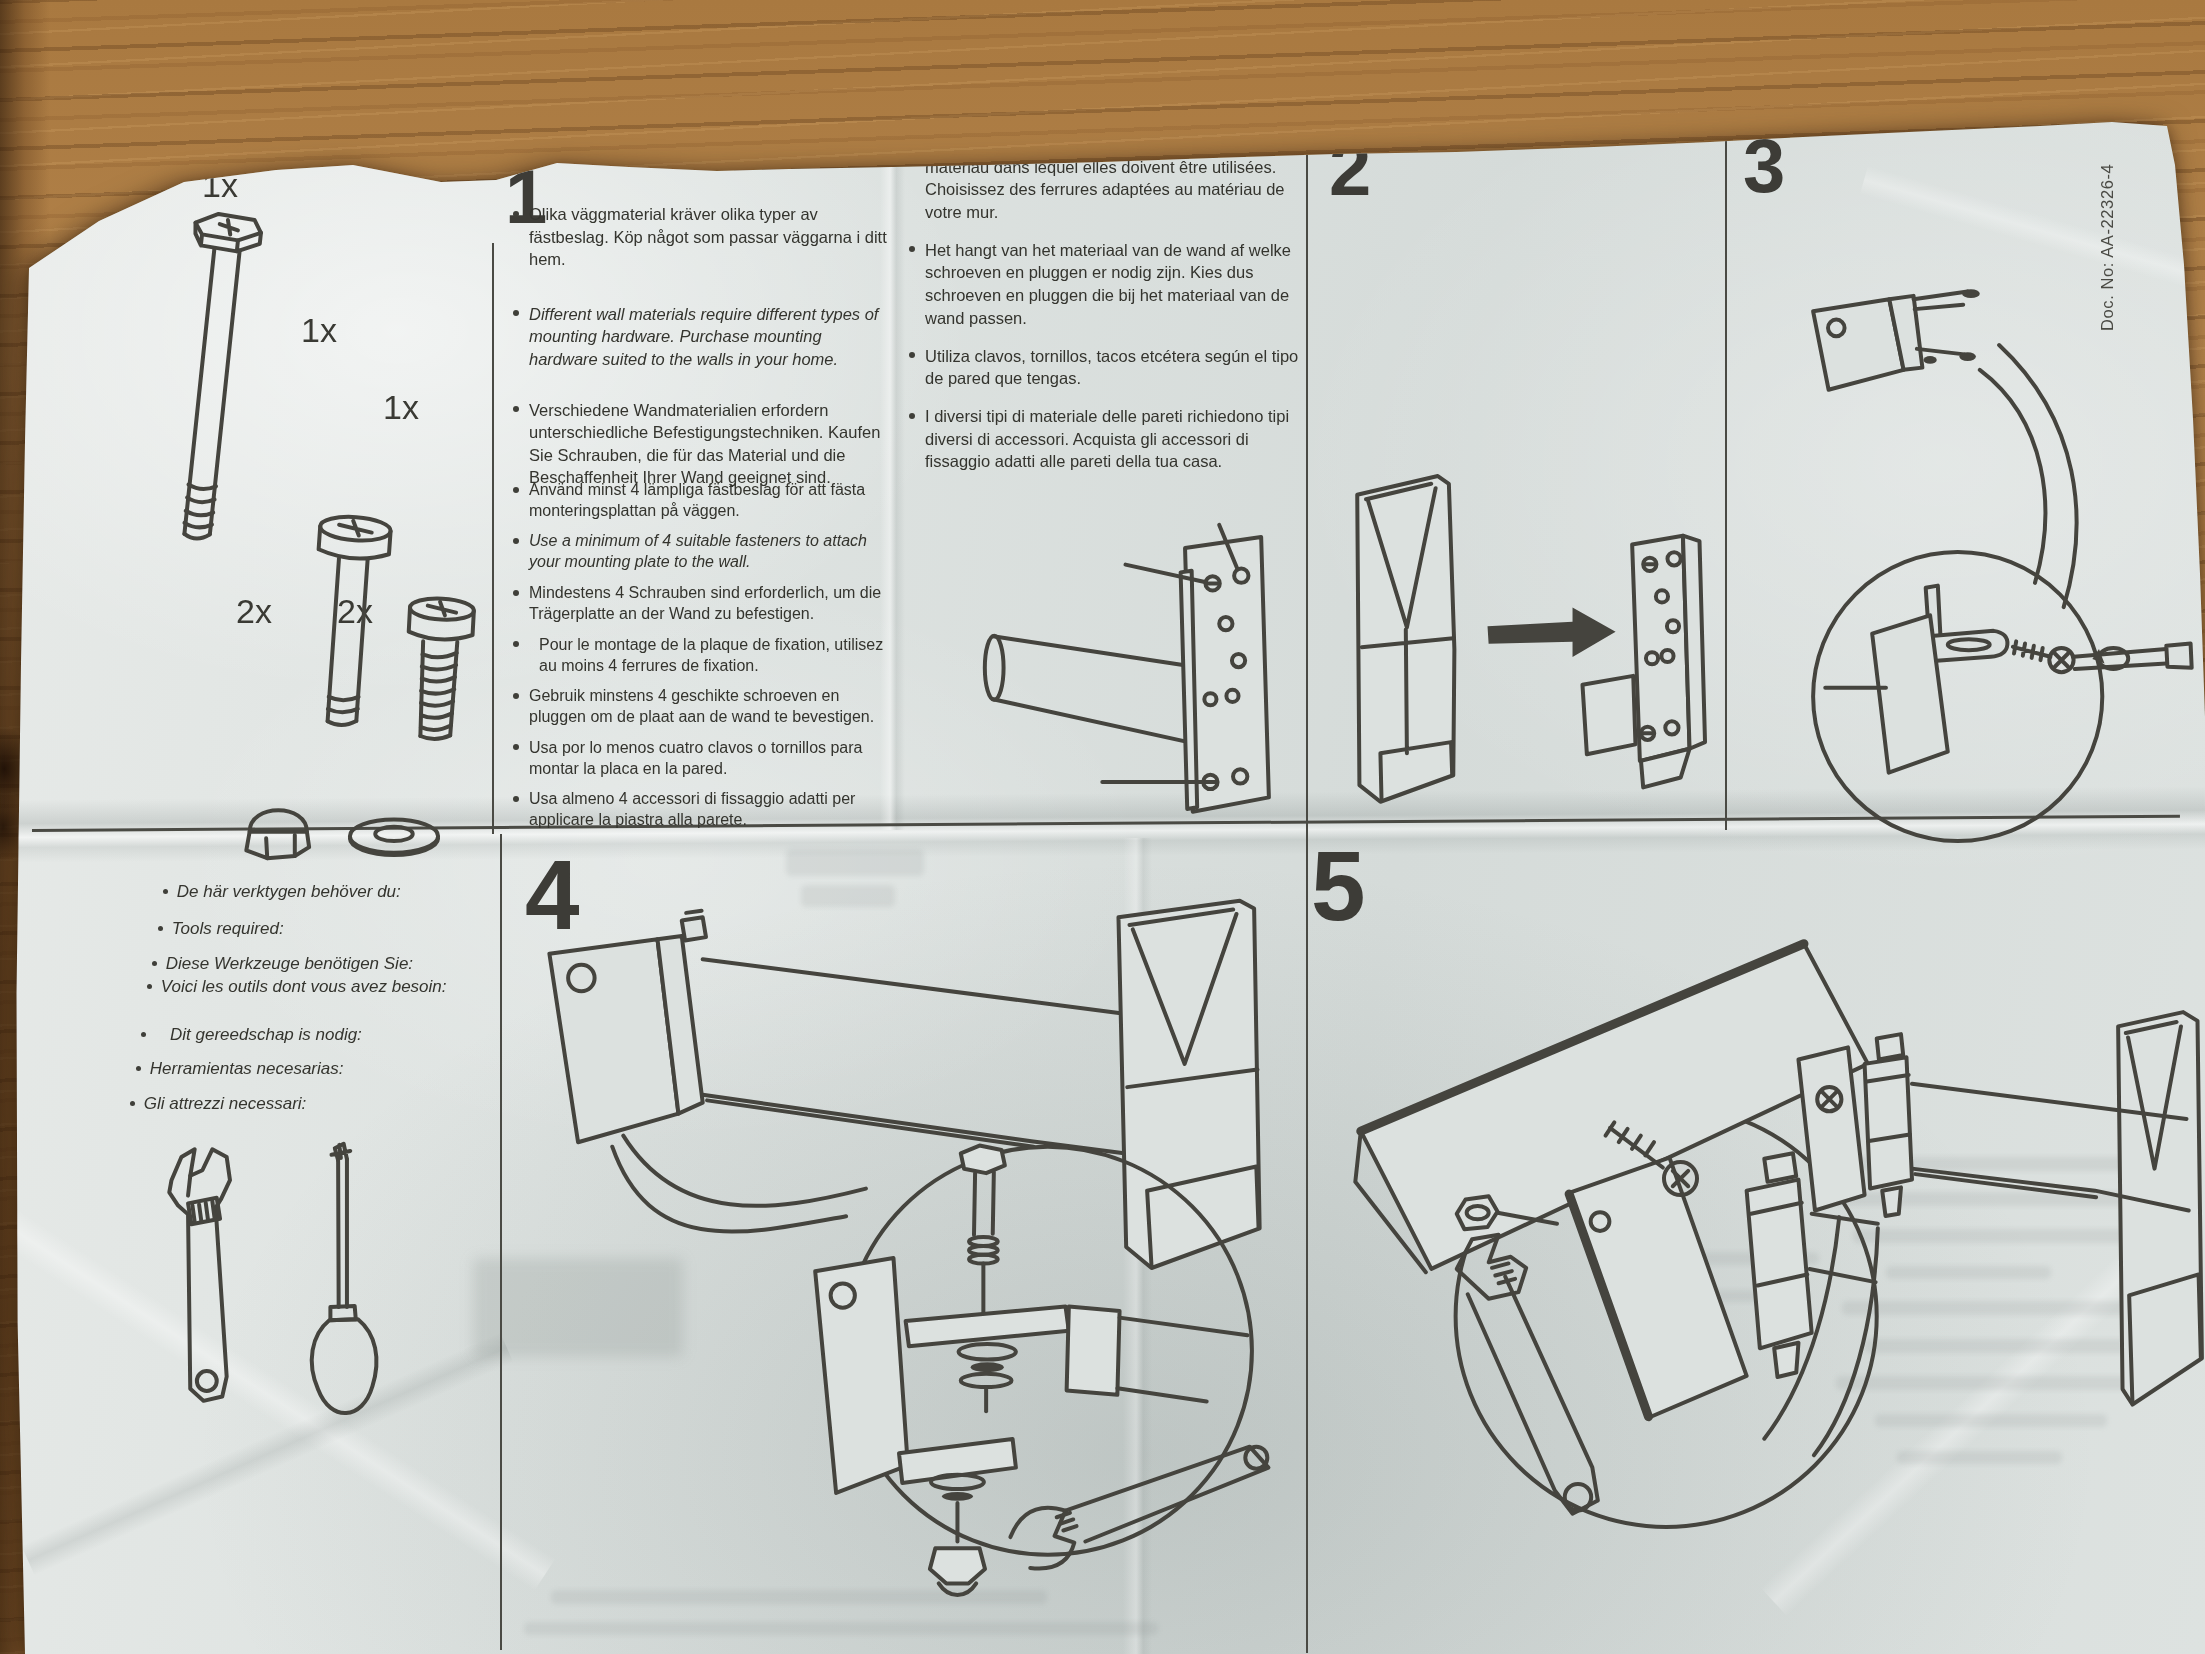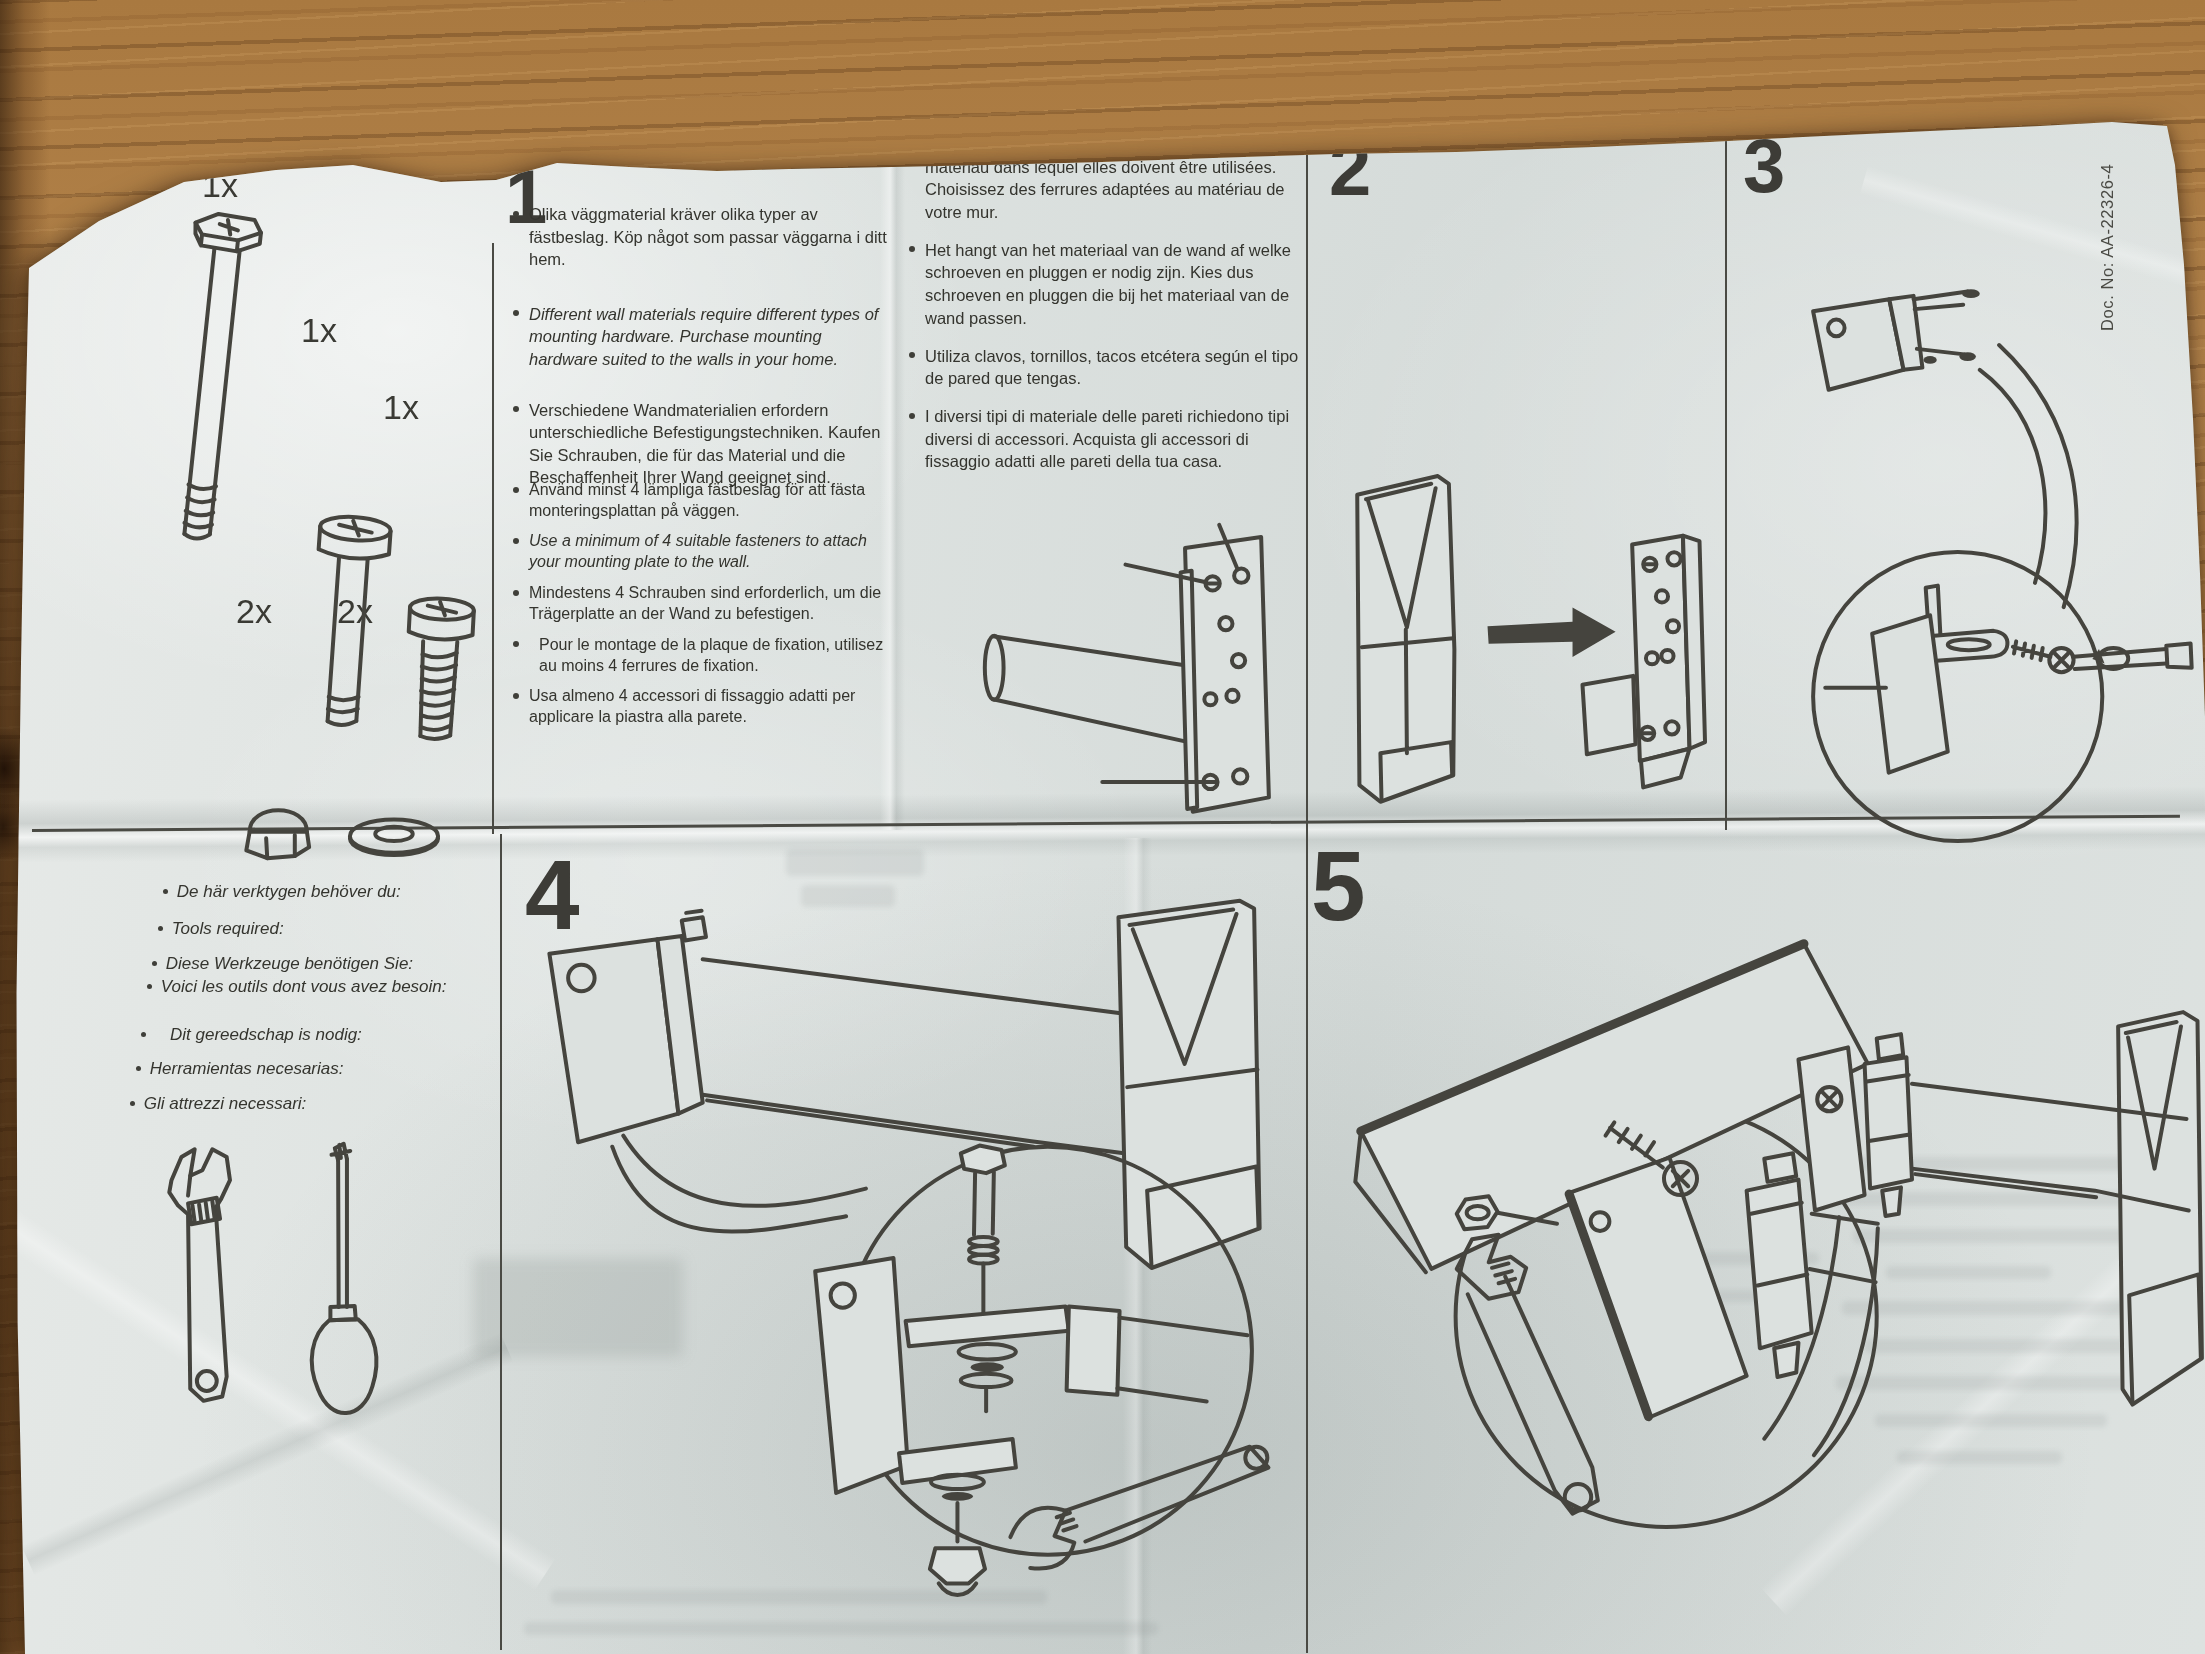--- a/index.html
+++ b/index.html
@@ -178,20 +178,28 @@
             <span class="txt it">Use a minimum of 4 suitable fasteners to attach your mounting plate to the wall.</span>
           </div>
       <div class="bi" style="margin-bottom:9.4px;">
             <span class="dot"></span>
             <span class="txt">Mindestens 4 Schrauben sind erforderlich, um die Trägerplatte an der Wand zu befestigen.</span>
           </div>
       <div class="bi" style="margin-bottom:9.4px;gap:20px;">
             <span class="dot"></span>
             <span class="txt">Pour le montage de la plaque de fixation, utilisez au moins 4 ferrures de fixation.</span>
           </div>
+      <div class="bi" style="margin-bottom:9.4px;">
+            <span class="dot"></span>
+            <span class="txt">Gebruik minstens 4 geschikte schroeven en pluggen om de plaat aan de wand te bevestigen.</span>
+          </div>
+      <div class="bi" style="margin-bottom:9.4px;">
+            <span class="dot"></span>
+            <span class="txt">Usa por lo menos cuatro clavos o tornillos para montar la placa en la pared.</span>
+          </div>
       <div class="bi">
             <span class="dot"></span>
             <span class="txt">Usa almeno 4 accessori di fissaggio adatti per applicare la piastra alla parete.</span>
           </div>
     </div>
 
     <svg style="left:960px;top:505px;" width="353" height="309" viewBox="0 0 640 560">
       <path class="ln" d="M60,238 L470,300 M60,352 L470,442"></path>
       <ellipse class="ln" cx="62" cy="295" rx="17" ry="58"></ellipse>
       <path class="lnf" d="M408,78 L546,58 L560,530 L422,556 Z"></path>

